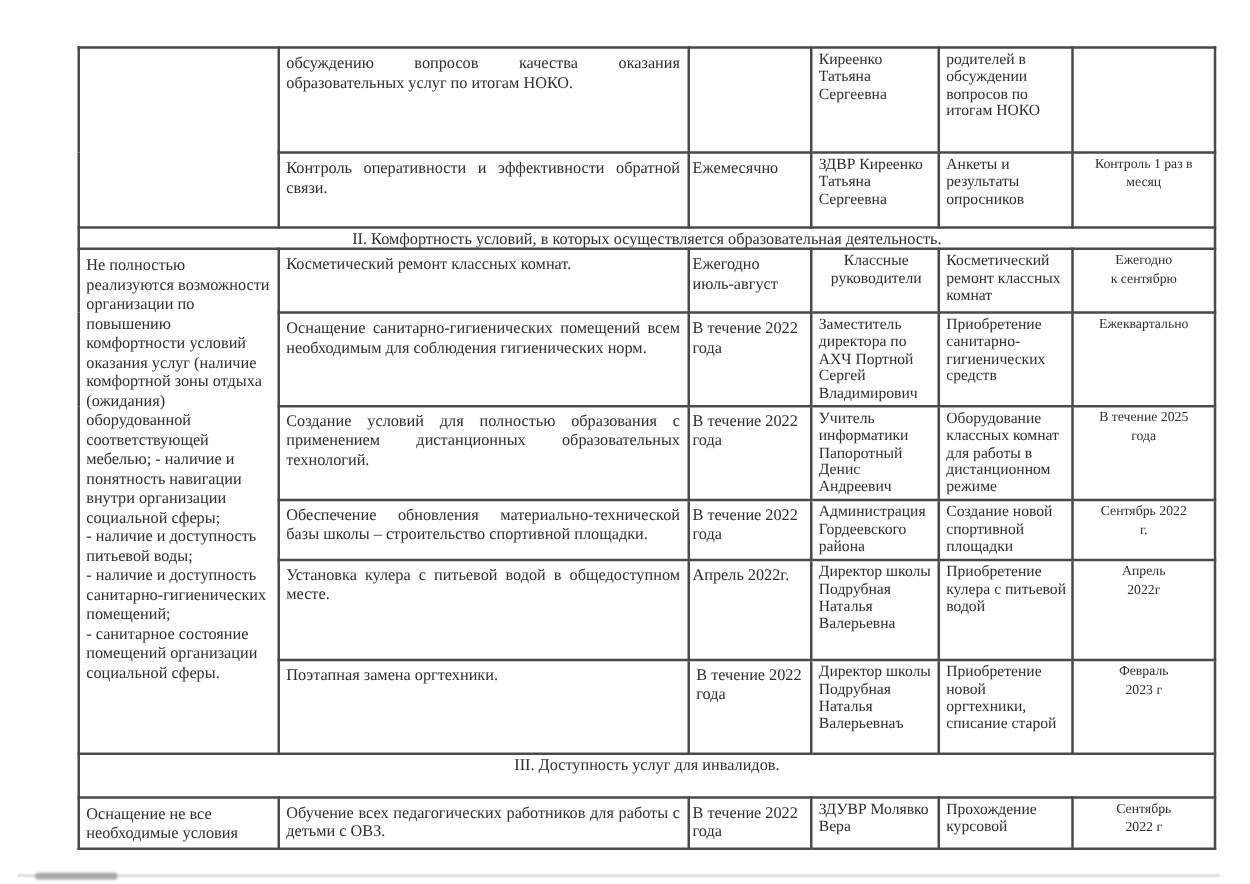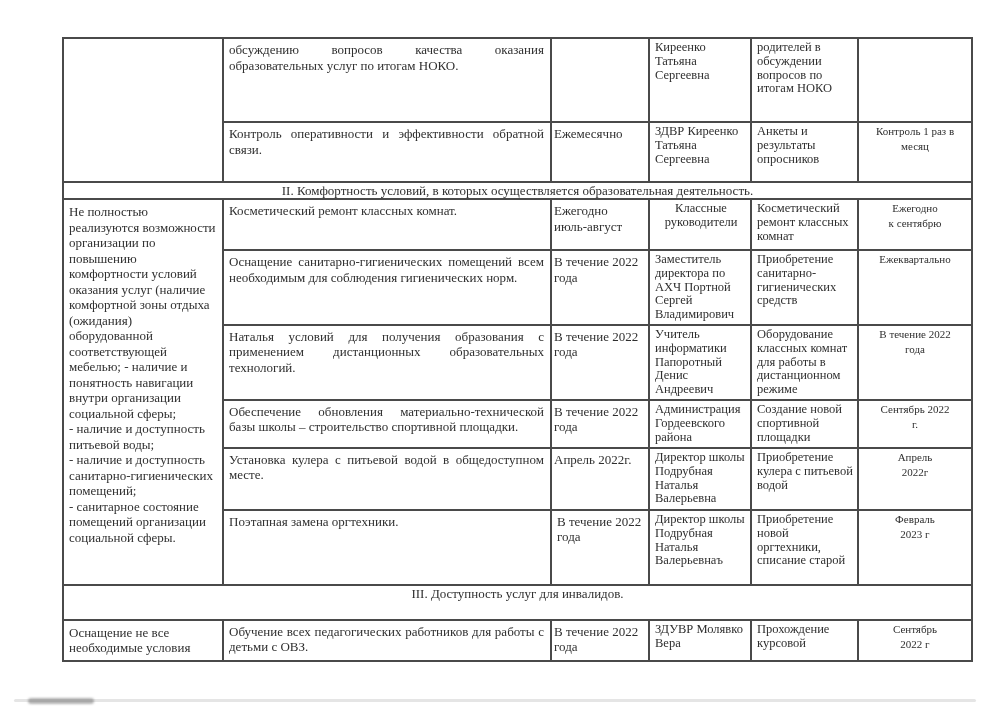--- a/index.html
+++ b/index.html
@@ -142,36 +142,36 @@
 к сентябрю</td>
     </tr>
     <tr style="height:60px">
       <td class="activity">Оснащение санитарно-гигиенических помещений всем необходимым для соблюдения гигиенических норм.</td>
       <td class="timeframe">В течение 2022 года</td>
       <td class="responsible">Заместитель директора по АХЧ Портной Сергей Владимирович</td>
       <td class="result">Приобретение санитарно-гигиенических средств</td>
       <td class="control">Ежеквартально</td>
     </tr>
     <tr style="height:74px">
-      <td class="activity">Наталья условий для получения образования с применением дистанционных образовательных технологий.</td>
+      <td class="activity">Создание условий для полностью образования с применением дистанционных образовательных технологий.</td>
       <td class="timeframe">В течение 2022 года</td>
       <td class="responsible">Учитель информатики Папоротный Денис Андреевич</td>
       <td class="result">Оборудование классных комнат для работы в дистанционном режиме</td>
-      <td class="control">В течение 2022
+      <td class="control">В течение 2025
 года</td>
     </tr>
     <tr style="height:48px">
       <td class="activity">Обеспечение обновления материально-технической базы школы – строительство спортивной площадки.</td>
       <td class="timeframe">В течение 2022 года</td>
       <td class="responsible">Администрация Гордеевского района</td>
       <td class="result">Создание новой спортивной площадки</td>
       <td class="control">Сентябрь 2022
 г.</td>
     </tr>
-    <tr style="height:62px">
+    <tr style="height:80px">
       <td class="activity">Установка кулера с питьевой водой в общедоступном месте.</td>
       <td class="timeframe">Апрель 2022г.</td>
       <td class="responsible">Директор школы Подрубная Наталья Валерьевна</td>
       <td class="result">Приобретение кулера с питьевой водой</td>
       <td class="control">Апрель
 2022г</td>
     </tr>
     <tr style="height:75px">
       <td class="activity">Поэтапная замена оргтехники.</td>
       <td class="timeframe align-left">В течение 2022 года</td>

